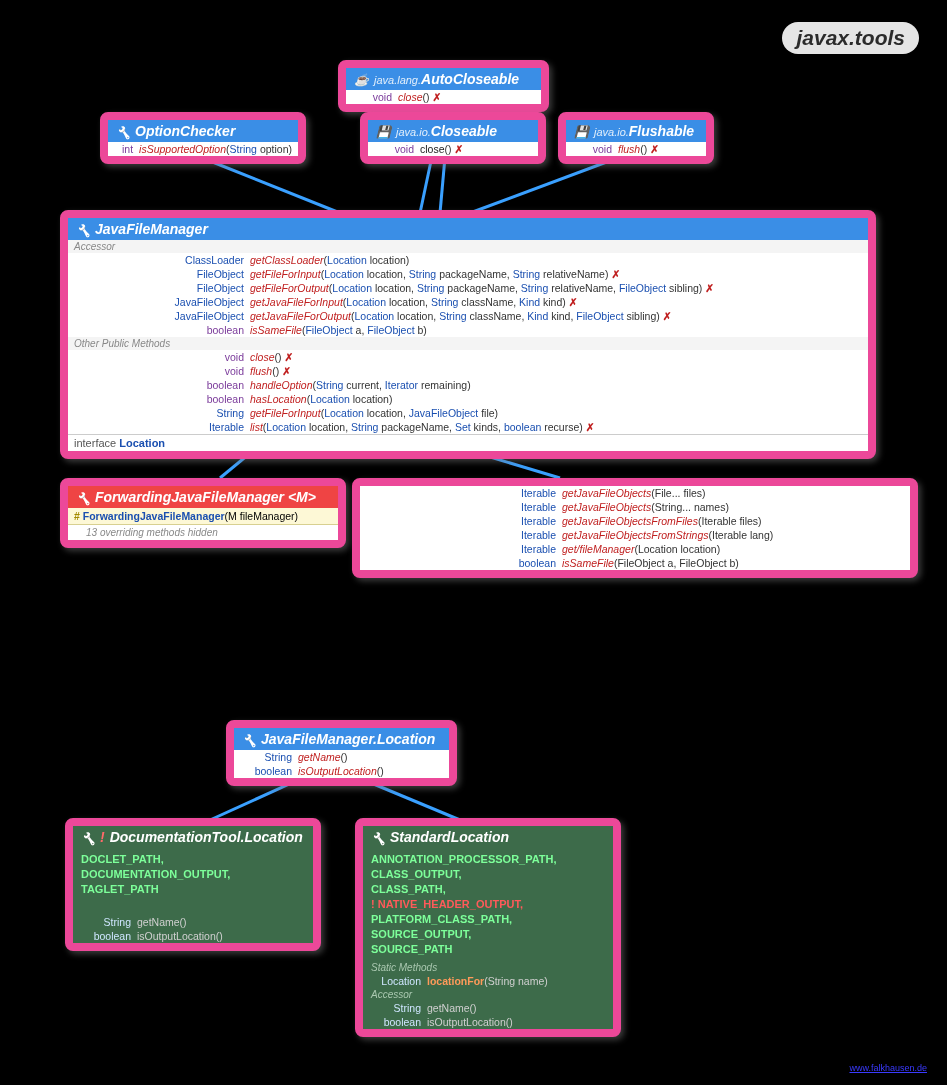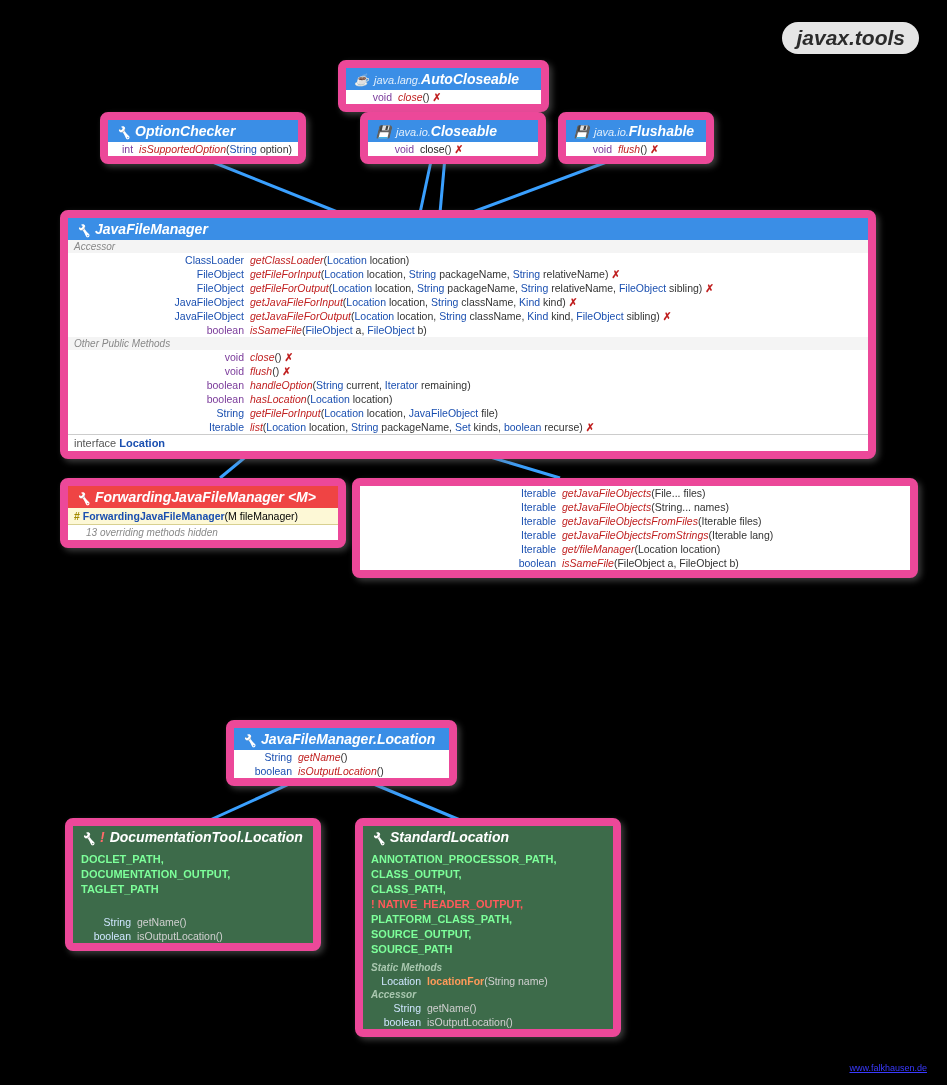--- a/index.html
+++ b/index.html
@@ -120,21 +120,20 @@
     line-height: 14px;
     display: flex;
   }
   .green-method .ret-g { width: 50px; text-align: right; padding-right: 6px; color: #cfe6ff;}
   .green-section {
     background: #3d6b4a;
     font-style: italic;
     color: #aac8b0;
     font-size: 10px;
     padding: 1px 8px;
-    font-weight: bold;
   }
   .navy-row {
     background: #fdf8d6;
     padding: 2px 6px;
     font-size: 10.5px;
     border-bottom: 1px solid #d8d090;
   }
   .navy-note {
     padding: 2px 18px;
     font-size: 10px;

